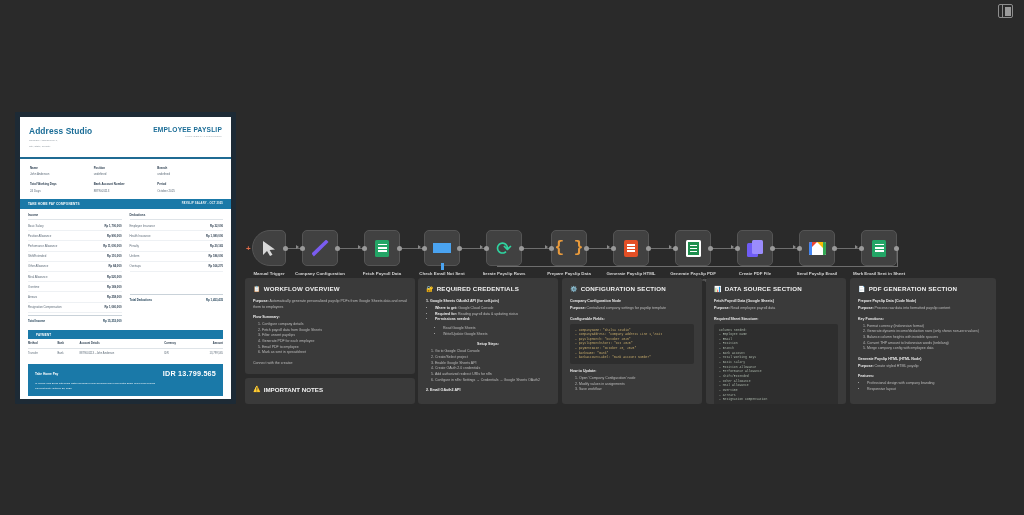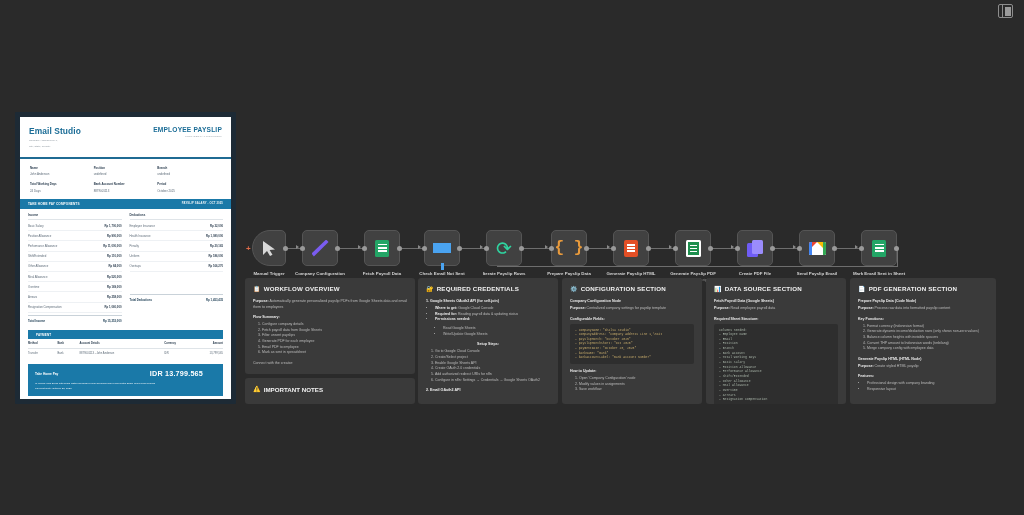--- a/index.html
+++ b/index.html
@@ -59,21 +59,21 @@
   .ps-pay-bar { background: #1a79a8; color: #fff; font-size: 3px; font-weight: bold;
                 padding: 2.5px 8px; margin: 5px 8px 0 8px; letter-spacing: .15px; }
   .ps-pay-tbl { margin: 0 8px; }
   .ps-pay-hr { display: grid; grid-template-columns: .8fr .6fr 2.3fr .7fr .9fr;
                font-size: 2.7px; font-weight: bold; color: #2c3e50;
                border-bottom: .5px solid #dfe4e8; padding: 3px 0; }
   .ps-pay-rw { display: grid; grid-template-columns: .8fr .6fr 2.3fr .7fr .9fr;
                font-size: 2.7px; color: #5d6b78; padding: 3px 0; }
   .ps-pay-rw span:last-child, .ps-pay-hr span:last-child { text-align: right; }
 
-  .ps-take { background: #1a79a8; margin: 6px 8px 0 8px; padding: 5px 20px 6px 7px; color: #fff; }
+  .ps-take { background: #1a79a8; margin: 6px 8px 0 8px; padding: 5px 7px 6px 7px; color: #fff; }
   .ps-take-top { display: flex; justify-content: space-between; align-items: center; }
   .ps-take-lbl { font-size: 3.2px; font-weight: bold; }
   .ps-take-amt { font-size: 7.2px; font-weight: bold; letter-spacing: .2px; }
   .ps-take-words { font-size: 2.5px; margin-top: 3.5px; opacity: .95; }
   .ps-take-date { font-size: 2.5px; margin-top: 2.5px; opacity: .95; }
 
   
   .wf-layer { position: absolute; inset: 0; }
   .node {
     position: absolute; width: 36px; height: 36px; border-radius: 5px;
@@ -164,21 +164,21 @@
     <div class="panel-toggle">
         <i></i>
         <b></b>
       </div>
   </div>
 
   <div class="payslip-wrap">
    <div class="payslip">
     <div class="ps-head">
       <div>
-        <div class="ps-brand">Email Studio</div>
+        <div class="ps-brand">Address Studio</div>
         <div class="ps-brand-sub">Company Address Line 1,</div>
         <div class="ps-brand-sub">City, State, Country</div>
       </div>
       <div>
         <div class="ps-title">EMPLOYEE PAYSLIP</div>
         <div class="ps-title-sub">CONFIDENTIAL DOCUMENT</div>
       </div>
     </div>
 
     <div class="ps-meta">

